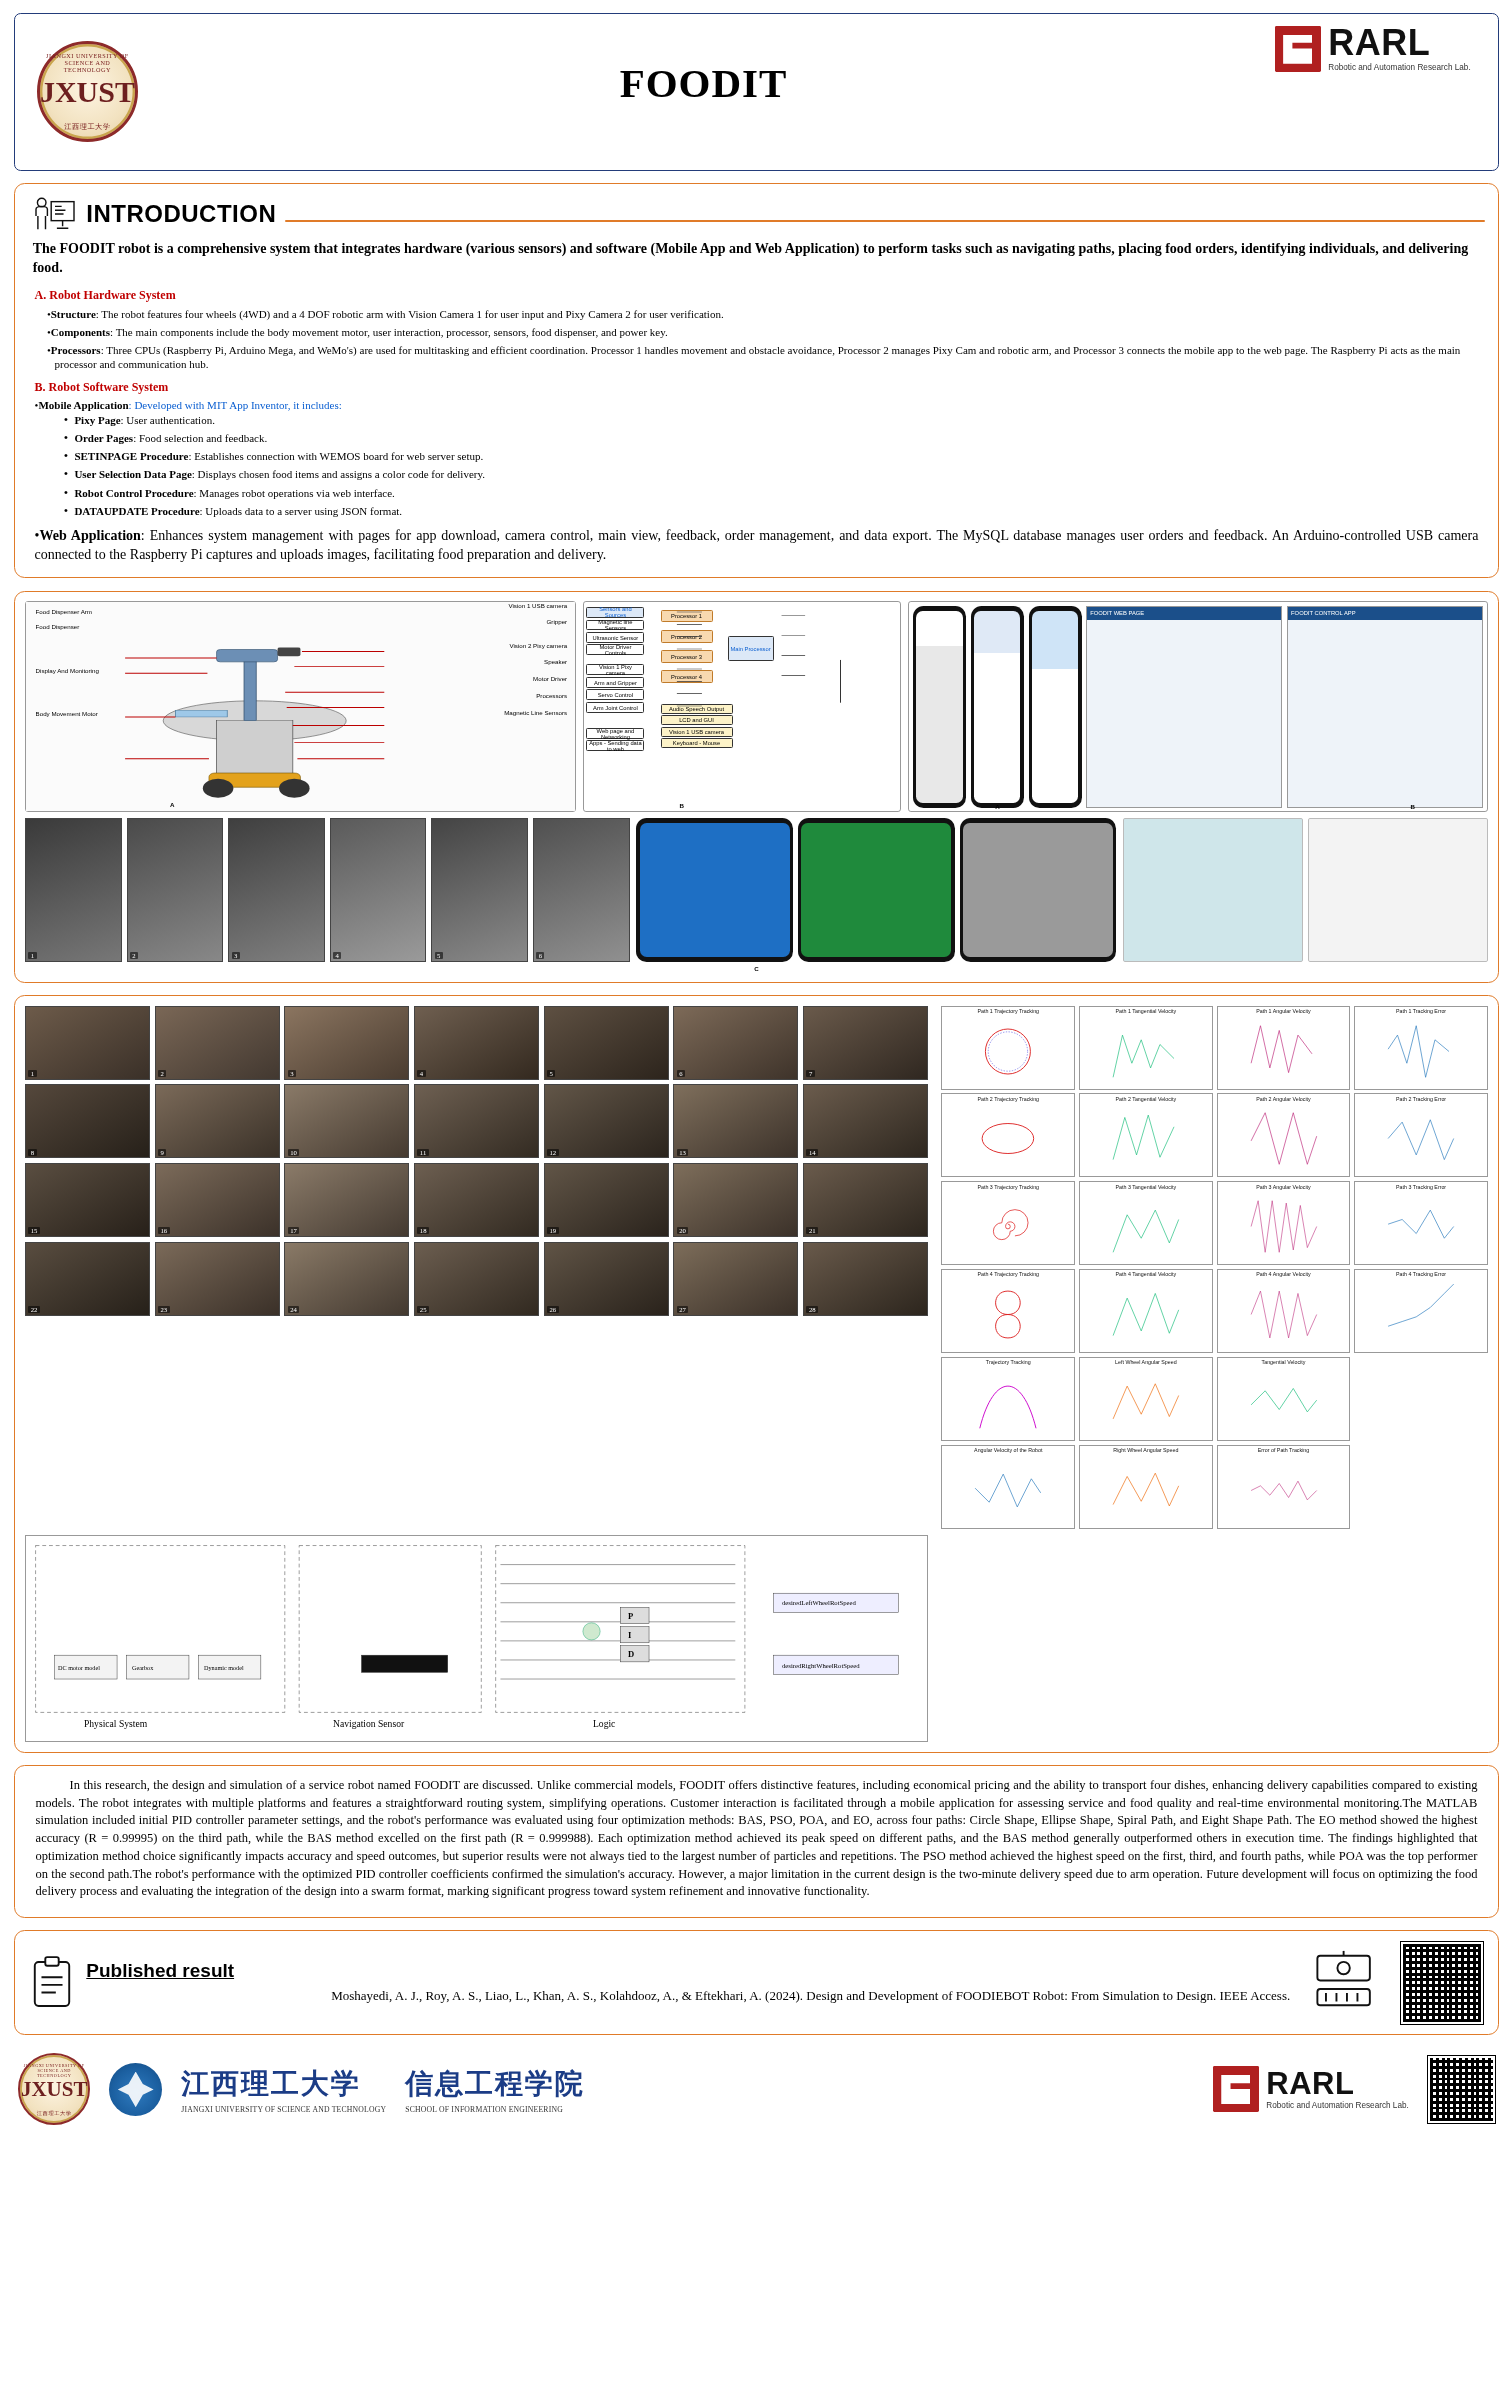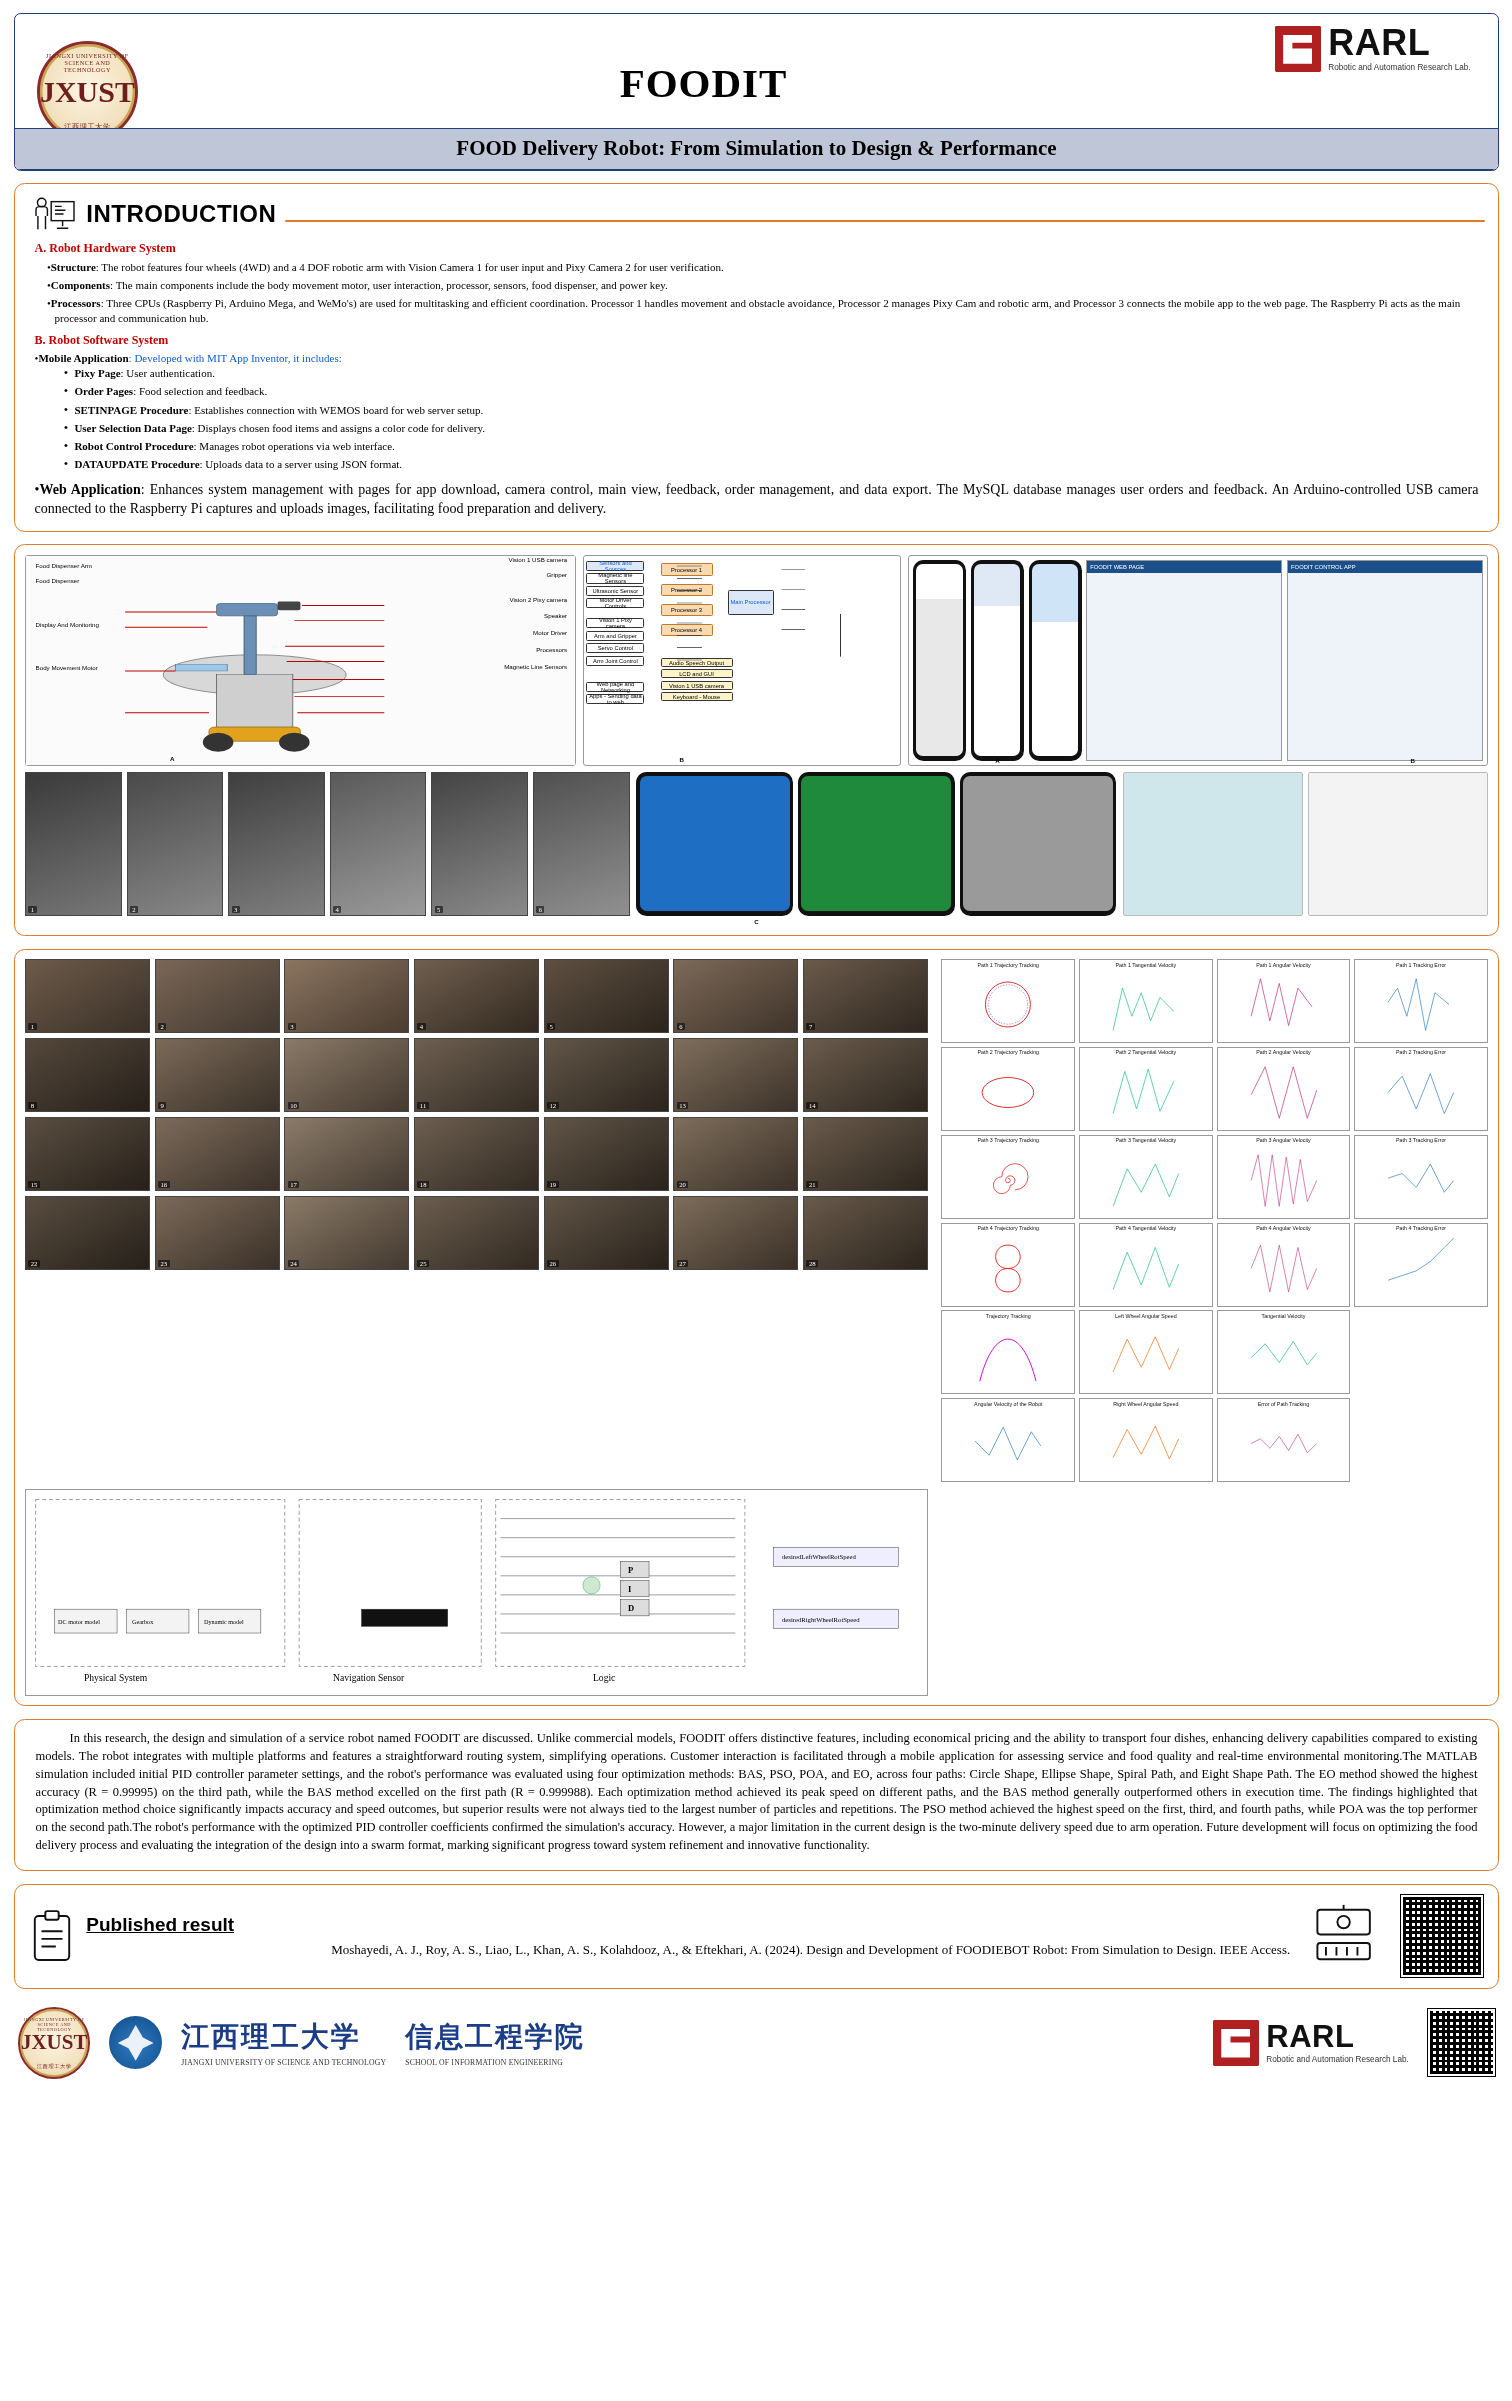--- a/index.html
+++ b/index.html
@@ -243,41 +243,39 @@
     <div class="header-logo-right">
       <div class="rarl-logo">
         <div class="rarl-mark"></div>
         <div class="rarl-text">
           <div class="rarl-name">RARL</div>
           <div class="rarl-sub">Robotic and Automation Research Lab.</div>
         </div>
       </div>
     </div>
 
-    <div class="header-band-wrap">
-      <div class="subtitle-band">FOOD Delivery Robot: From Simulation to Design  &amp; Performance</div>
-    </div>
   </div>
 
   <div class="section">
     <div class="sec-head">
       <div class="icon-box">
         <svg width="46" height="38" viewBox="0 0 96 80">
           <circle cx="20" cy="16" r="9" fill="none" stroke="#111" stroke-width="3"></circle>
           <path d="M8 44 L8 30 Q8 24 20 24 Q32 24 32 30 L32 44" fill="none" stroke="#111" stroke-width="3"></path>
           <path d="M12 44 L12 72 M28 44 L28 72" stroke="#111" stroke-width="3"></path>
           <rect x="40" y="14" width="48" height="40" fill="none" stroke="#111" stroke-width="3"></rect>
           <path d="M48 24 h14 M48 32 h22 M48 40 h18" stroke="#111" stroke-width="3"></path>
           <path d="M64 54 v12 M52 70 h24" stroke="#111" stroke-width="3"></path>
         </svg>
       </div>
       <div class="sec-title">INTRODUCTION</div>
       <div class="sec-underline"></div>
     </div>
 
+    <div class="lead">The FOODIT robot is a comprehensive system that integrates hardware (various sensors) and software (Mobile App and Web Application) to perform tasks such as navigating paths, placing food orders, identifying individuals, and delivering food.</div>
 
     <div class="sub-head">A. Robot Hardware System</div>
     <ul class="bullets">
       <li>•<b>Structure</b><span>: The robot features four wheels (4WD) and a 4 DOF robotic arm with Vision Camera 1 for user input and Pixy Camera 2 for user verification.</span></li>
       <li>•<b>Components</b><span>: The main components include the body movement motor, user interaction, processor, sensors, food dispenser, and power key.</span></li>
       <li>•<b>Processors</b><span>: Three CPUs (Raspberry Pi, Arduino Mega, and WeMo's) are used for multitasking and efficient coordination. Processor 1 handles movement and obstacle avoidance, Processor 2 manages Pixy Cam and robotic arm, and Processor 3 connects the mobile app to the web page. The Raspberry Pi acts as the main processor and communication hub.</span></li>
     </ul>
 
     <div class="sub-head">B. Robot Software System</div>
     <div style="font-size:11px;margin-left:6.7px;">

